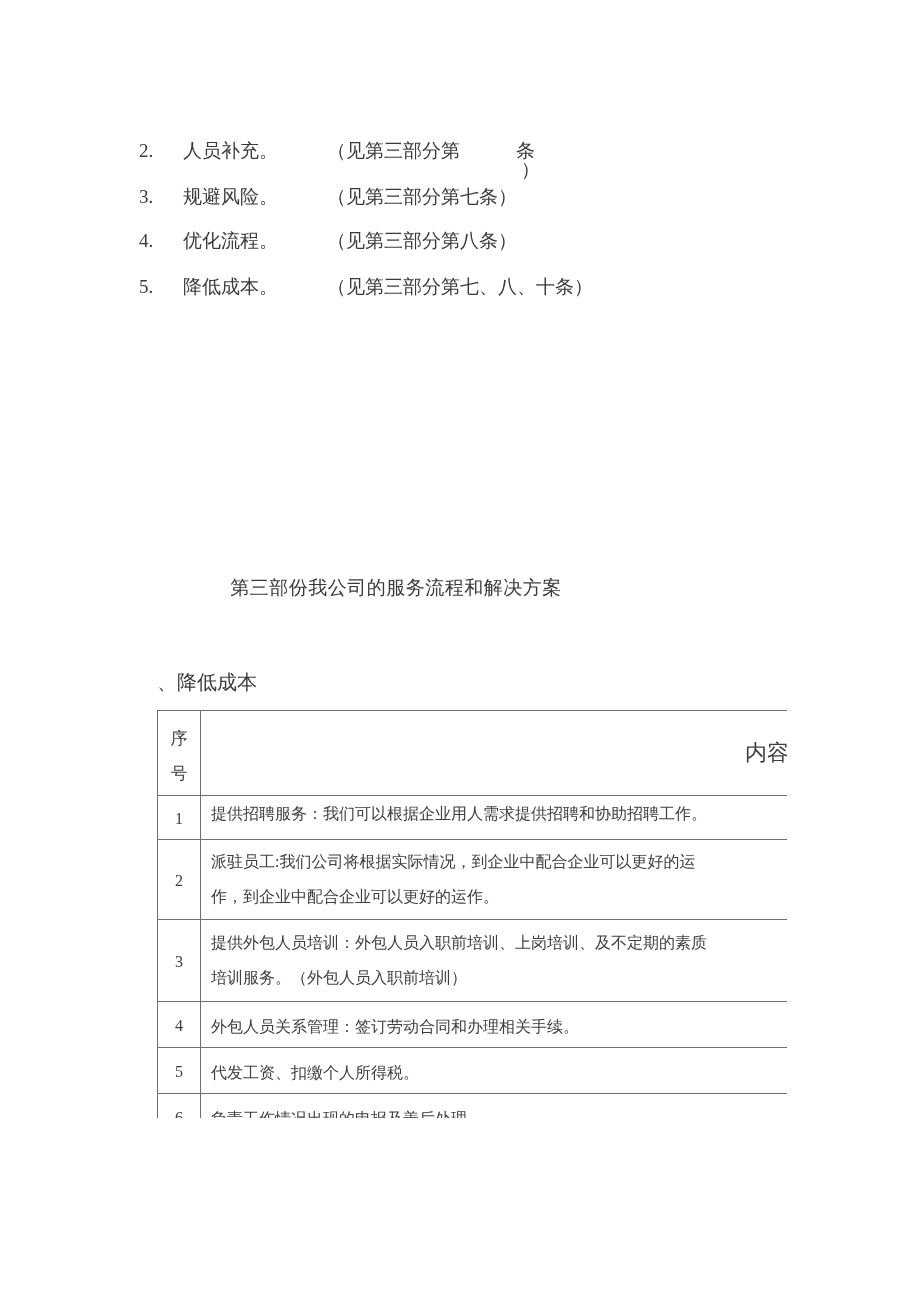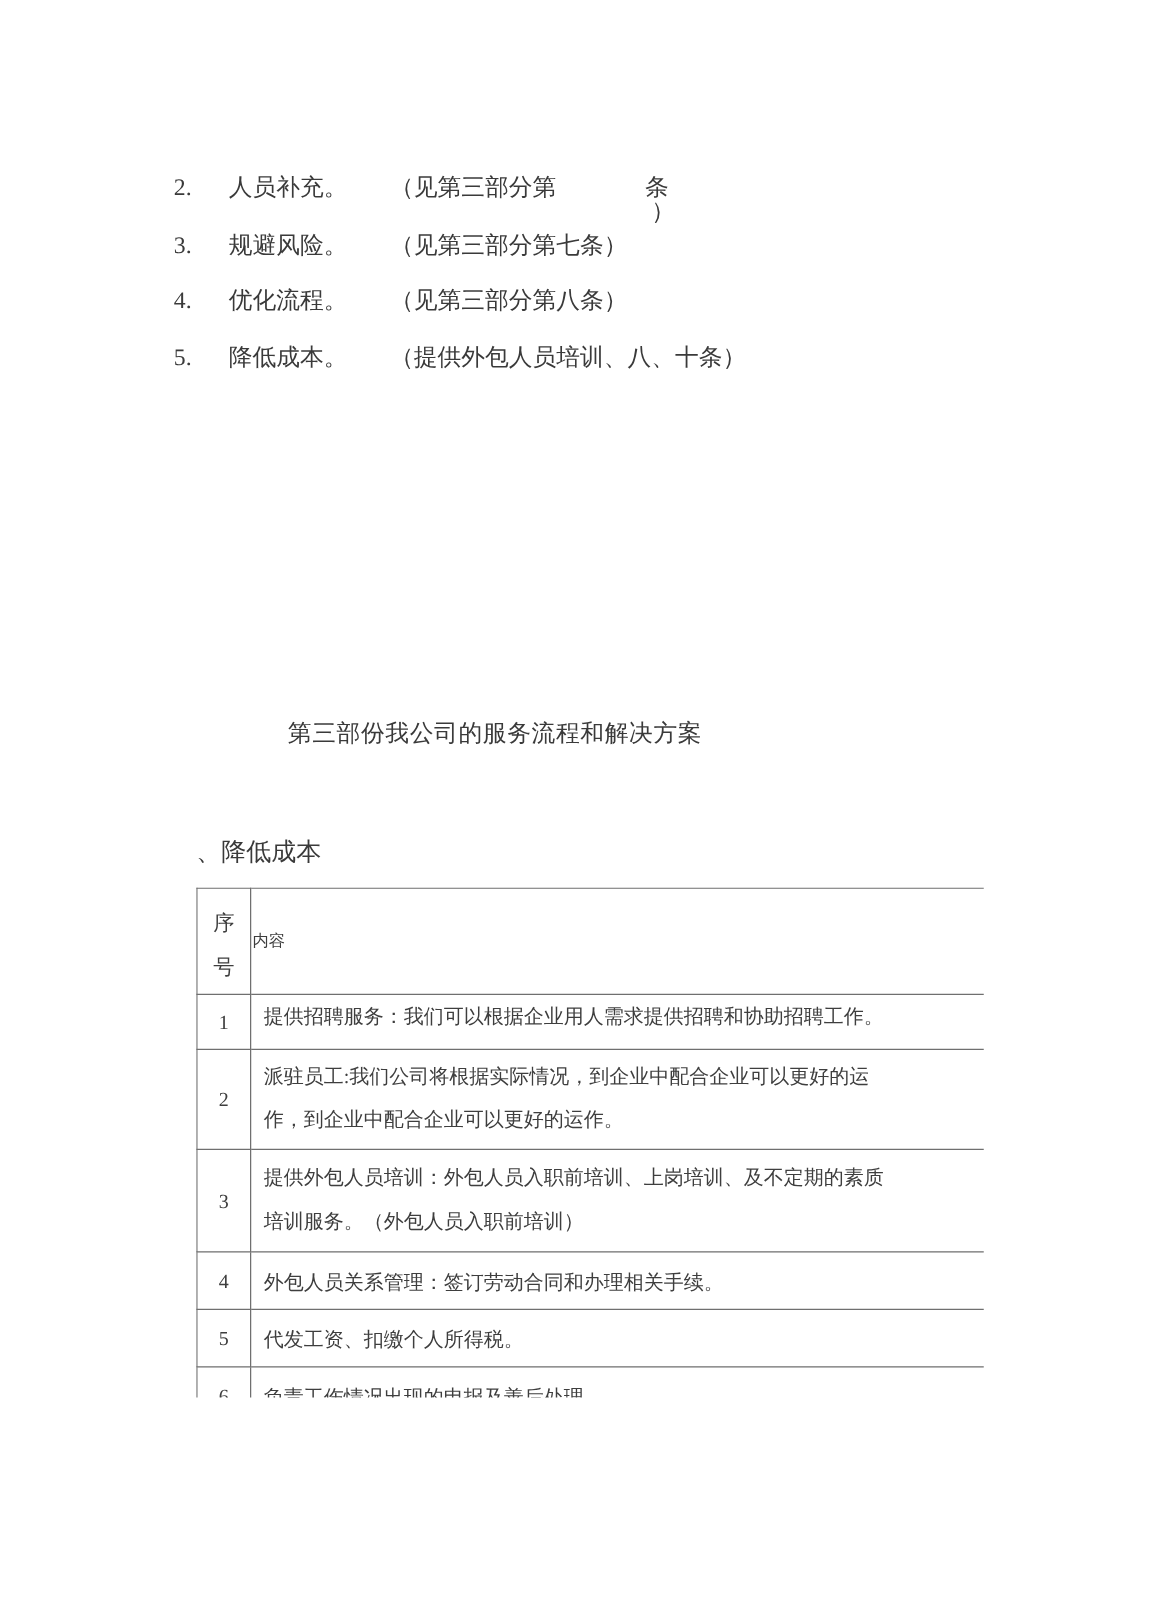--- a/index.html
+++ b/index.html
@@ -12,21 +12,21 @@
     font-family: "Liberation Serif", "DejaVu Serif", serif;
     color: #3a3a3a;
   }
 
   
   .doc-list { position: absolute; left: 0; top: 0; width: 100%; }
   .li { position: absolute; left: 0; width: 100%; height: 26px; font-size: 19px; line-height: 25px; }
   .li span { position: absolute; top: 0; white-space: nowrap; }
   .li .num   { left: 139px; }
   .li .label { left: 183px; }
-  .li .ref   { left: 312px; }
+  .li .ref   { left: 327px; }
   .li .ref-tail { left: 516px; }
   .ref-wrap {
     position: absolute; left: 521px; top: 157px;
     font-size: 19px; line-height: 25px; white-space: nowrap;
   }
 
   
   .heading {
     position: absolute; left: 0; top: 575px; width: 792px;
     text-align: center; font-size: 19px; line-height: 26px;
@@ -56,22 +56,22 @@
     overflow: hidden;
   }
   td.c1 { width: 40px; text-align: center; }
   td.c2 { width: 587px; }
 
   tr.hdr td.c1 {
     height: 73px; vertical-align: top; padding-top: 10px;
     line-height: 35px; font-size: 17px;
   }
   tr.hdr td.c2 {
-    height: 73px; vertical-align: middle; text-align: left;
-    font-size: 13px;
+    height: 73px; vertical-align: middle; text-align: right;
+    font-size: 22px;
   }
 
   td.content {
     vertical-align: top;
     padding-left: 10px;
     padding-right: 69px;
     line-height: 35px;
   }
   td.numcell { vertical-align: middle; padding-top: 4px; }
 
@@ -108,21 +108,21 @@
 
     <div class="li" style="top:228px">
       <span class="num">4.</span>
       <span class="label">优化流程。</span>
       <span class="ref">（见第三部分第八条）</span>
     </div>
 
     <div class="li" style="top:274px">
       <span class="num">5.</span>
       <span class="label">降低成本。</span>
-      <span class="ref">（提供外包人员培训、八、十条）</span>
+      <span class="ref">（见第三部分第七、八、十条）</span>
     </div>
 
   </div>
 
   <div class="heading">第三部份我公司的服务流程和解决方案</div>
 
   <div class="section-title">、降低成本</div>
 
   <div class="table-clip">
     <table class="svc">

